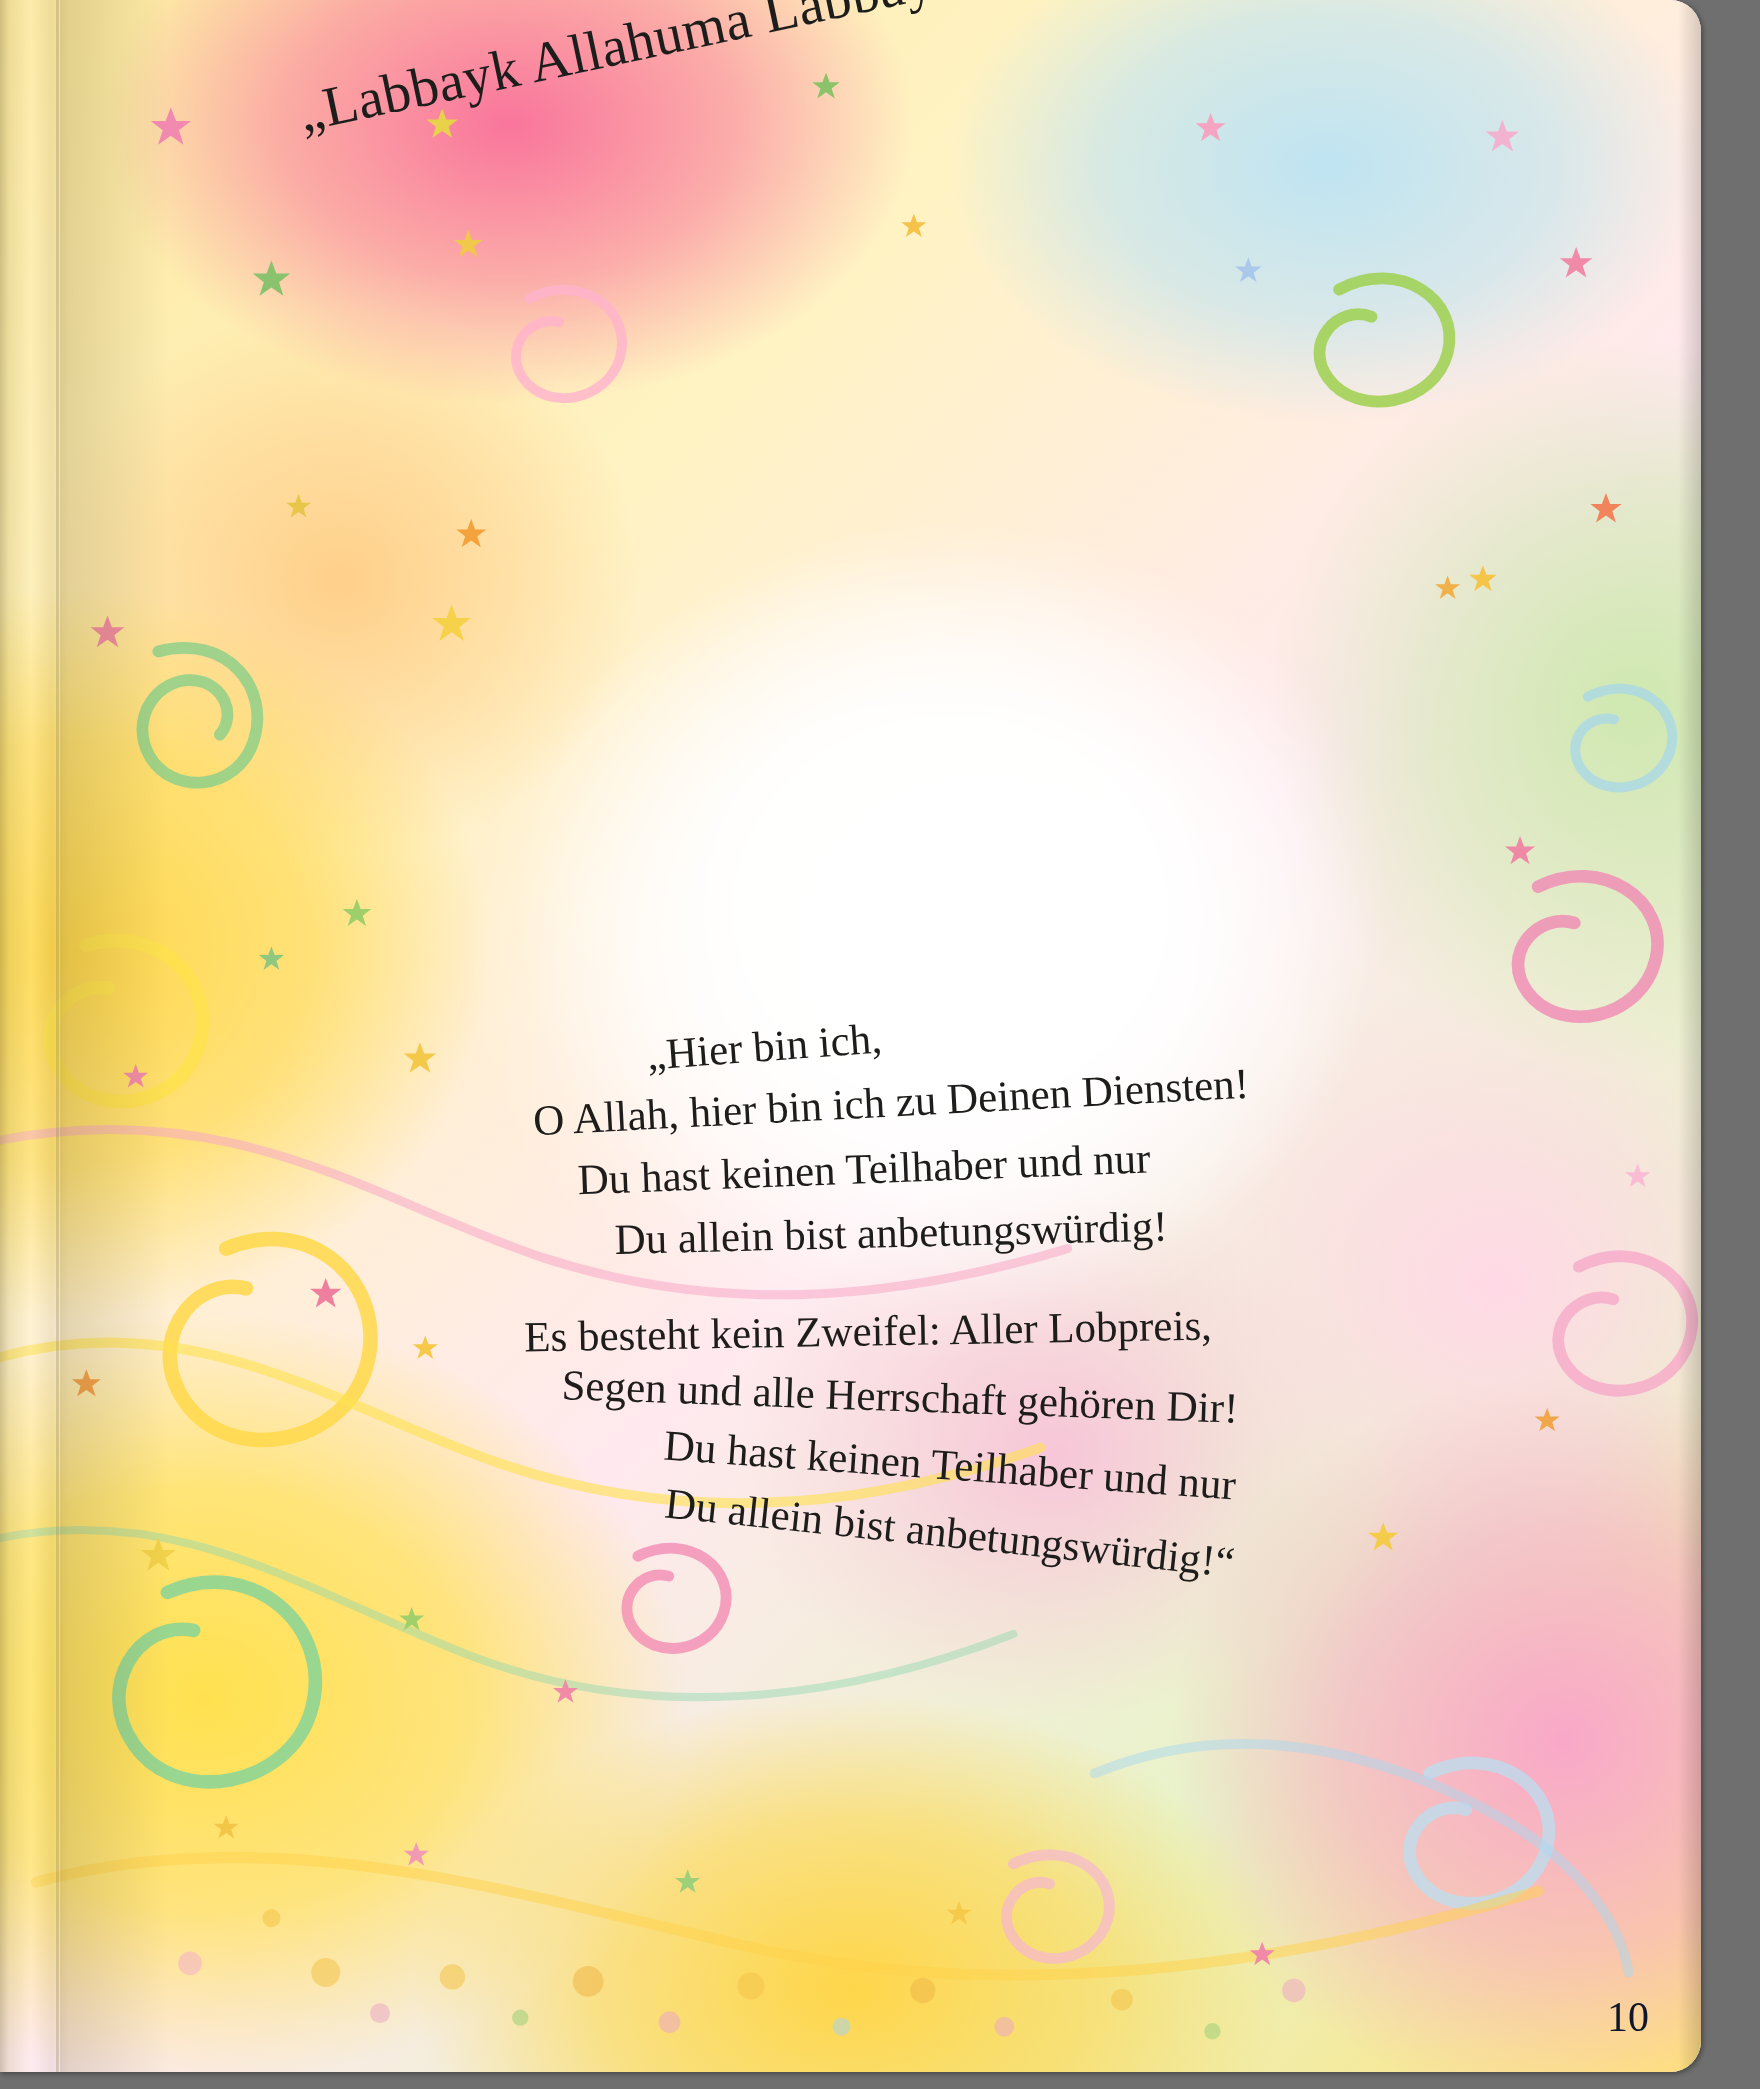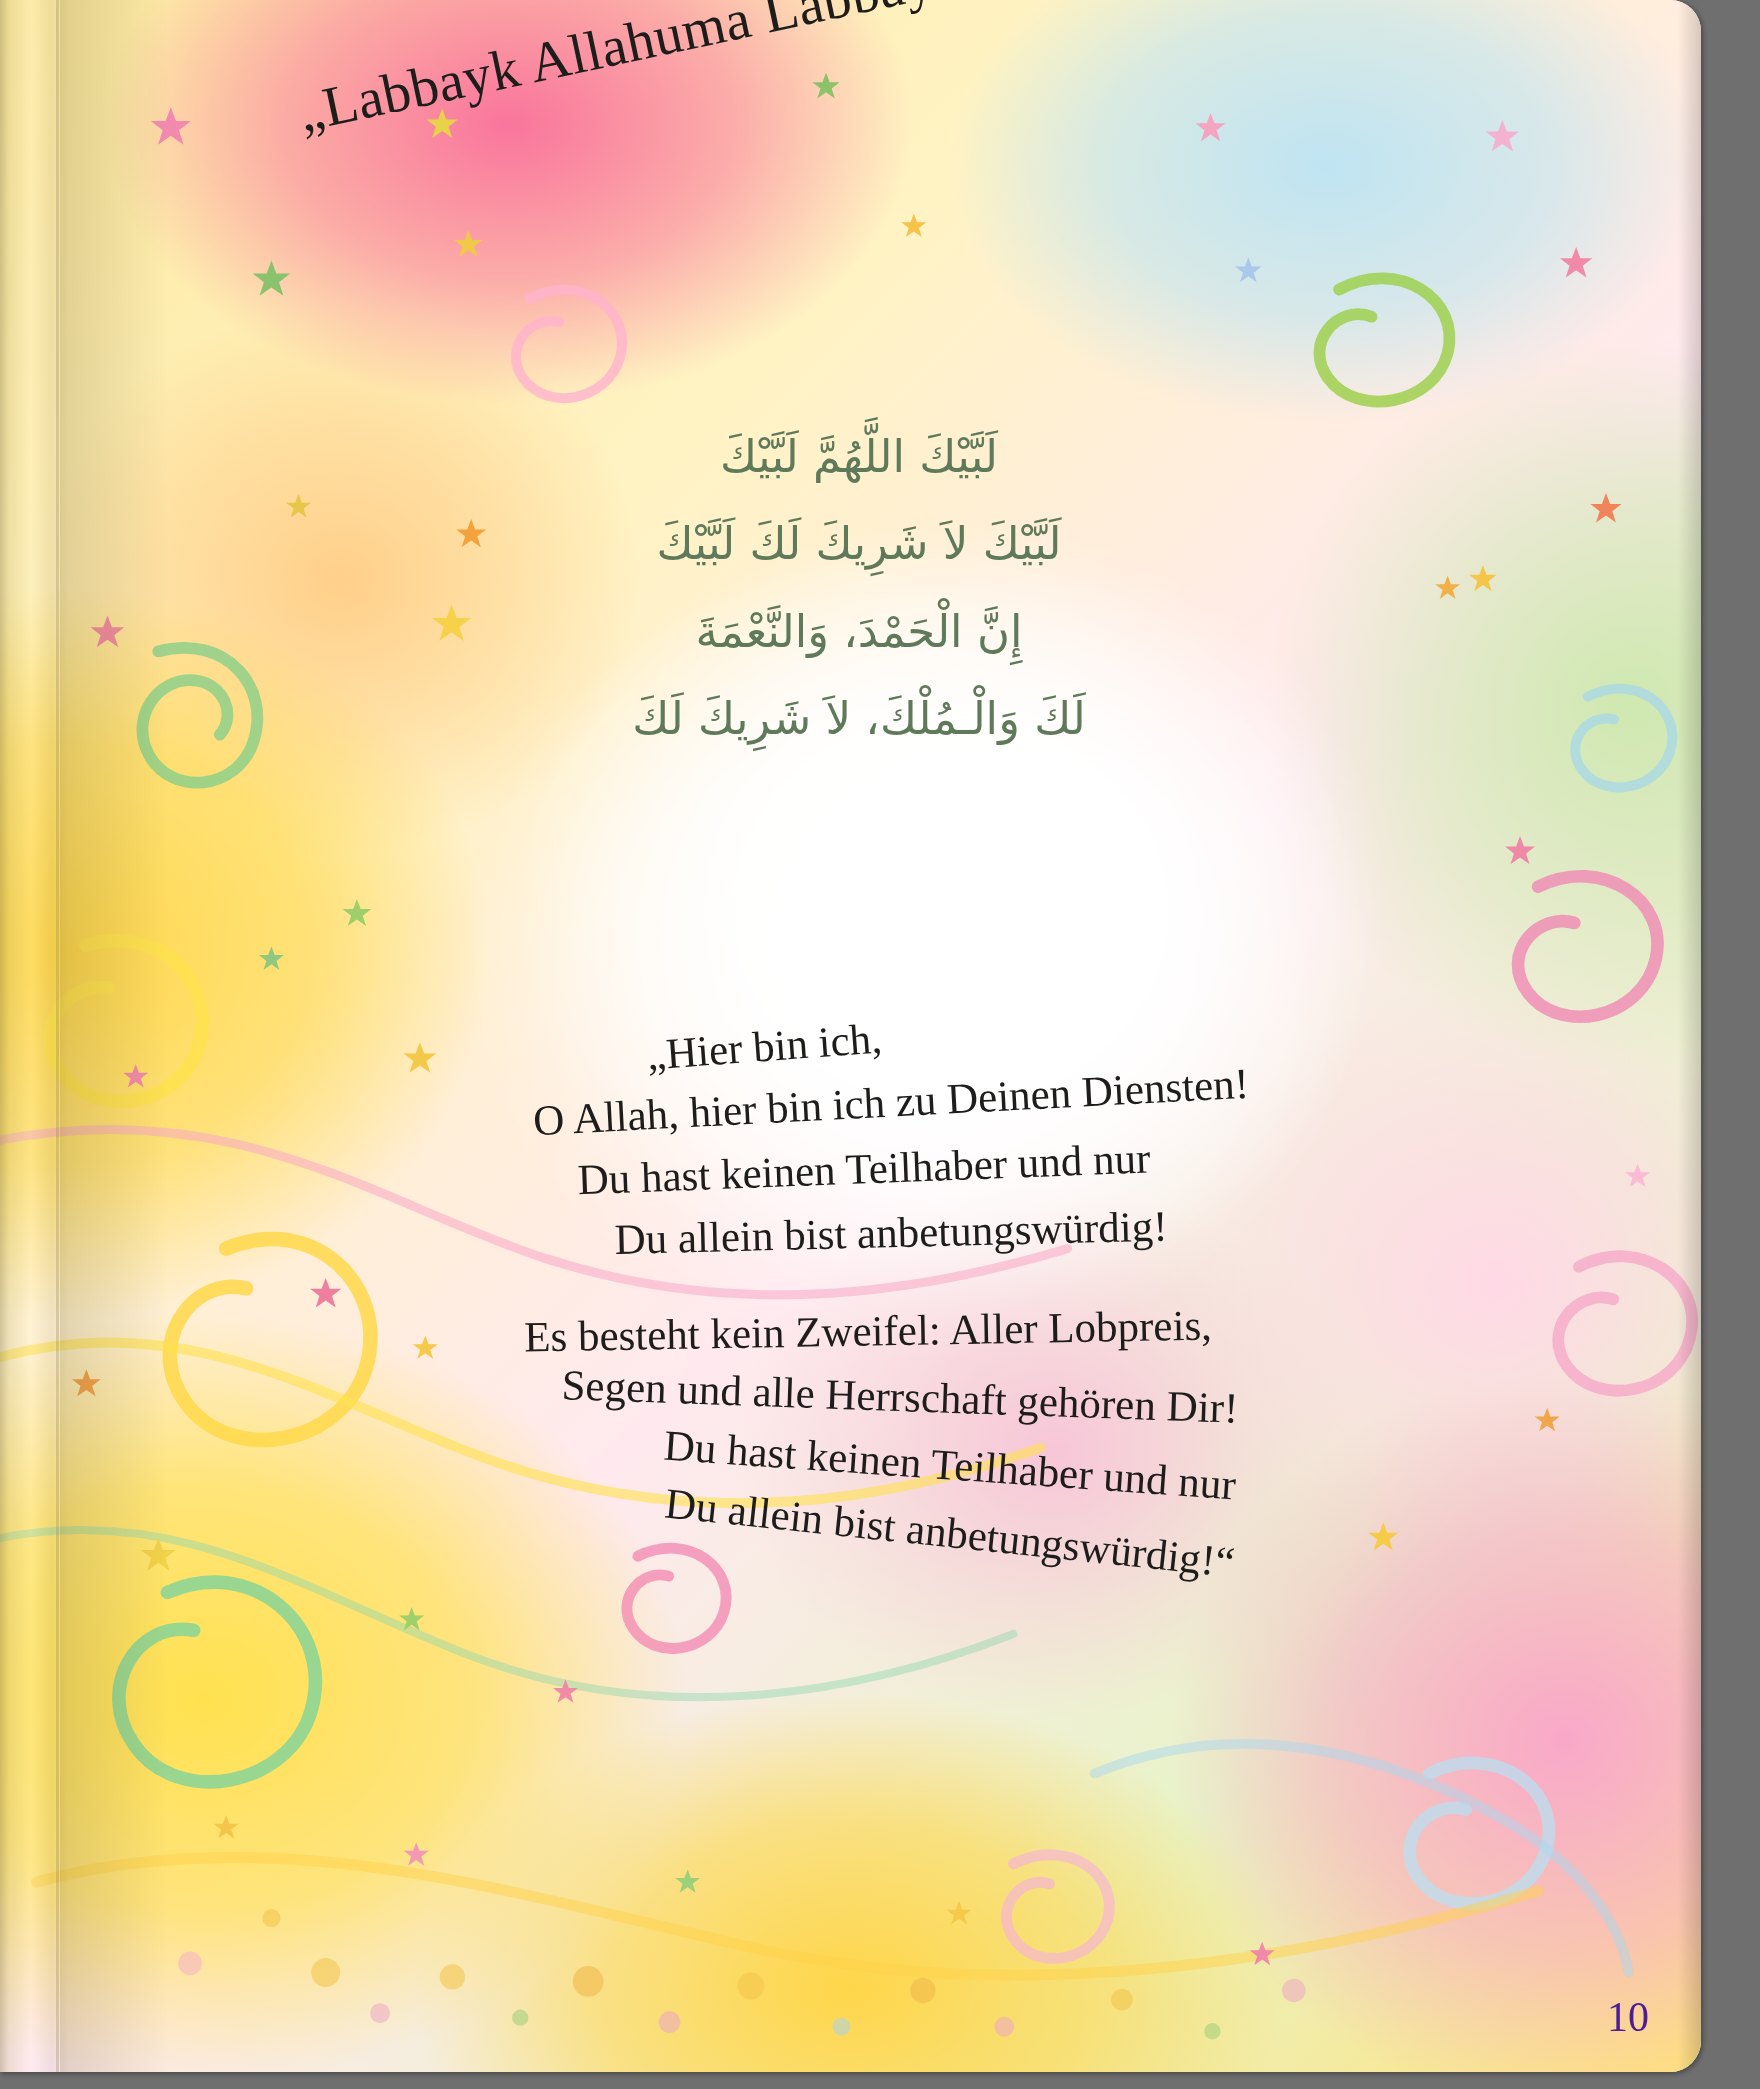--- a/index.html
+++ b/index.html
@@ -147,21 +147,21 @@
   #german-block .g5 { transform: rotate(2.0deg) translateX(0px); }
   #german-block .g6 { transform: rotate(4.0deg) translateX(50px); }
   #german-block .g7 { transform: rotate(6.0deg) translateX(50px); }
 
   #page-number {
     position: absolute;
     right: 52px;
     bottom: 31px;
     font-family: "Liberation Serif", serif;
     font-size: 42px;
-    color: #4c1d95;
+    color: #0f172a;
   }
 </style>
 </head>
 <body>
 
 <div id="page">
 
   <div class="wash" id="wash-base"></div>
   <div class="wash" id="wash-soft"></div>
 
@@ -250,26 +250,20 @@
       <circle cx="1430" cy="2200" r="13" fill="#eda9c4"></circle>
     </g>
   </svg>
 
   <div id="binding"></div>
   <div id="gutter"></div>
   <div id="edge"></div>
 
   <div id="title">„Labbayk Allahuma Labbayk ...“</div>
 
-  <div id="arabic-block">
-    <span class="aline">لَبَّيْكَ اللَّهُمَّ لَبَّيْكَ</span>
-    <span class="aline">لَبَّيْكَ لاَ شَرِيكَ لَكَ لَبَّيْكَ</span>
-    <span class="aline">إِنَّ الْحَمْدَ، وَالنَّعْمَةَ</span>
-    <span class="aline">لَكَ وَالْـمُلْكَ، لاَ شَرِيكَ لَكَ</span>
-  </div>
 
   <div id="german-block">
     <span class="gline g0">„Hier bin ich,</span>
     <span class="gline g1">O Allah, hier bin ich zu Deinen Diensten!</span>
     <span class="gline g2">Du hast keinen Teilhaber und nur</span>
     <span class="gline g3">Du allein bist anbetungswürdig!</span>
     <span class="gap"></span>
     <span class="gline g4">Es besteht kein Zweifel: Aller Lobpreis,</span>
     <span class="gline g5">Segen und alle Herrschaft gehören Dir!</span>
     <span class="gline g6">Du hast keinen Teilhaber und nur</span>

